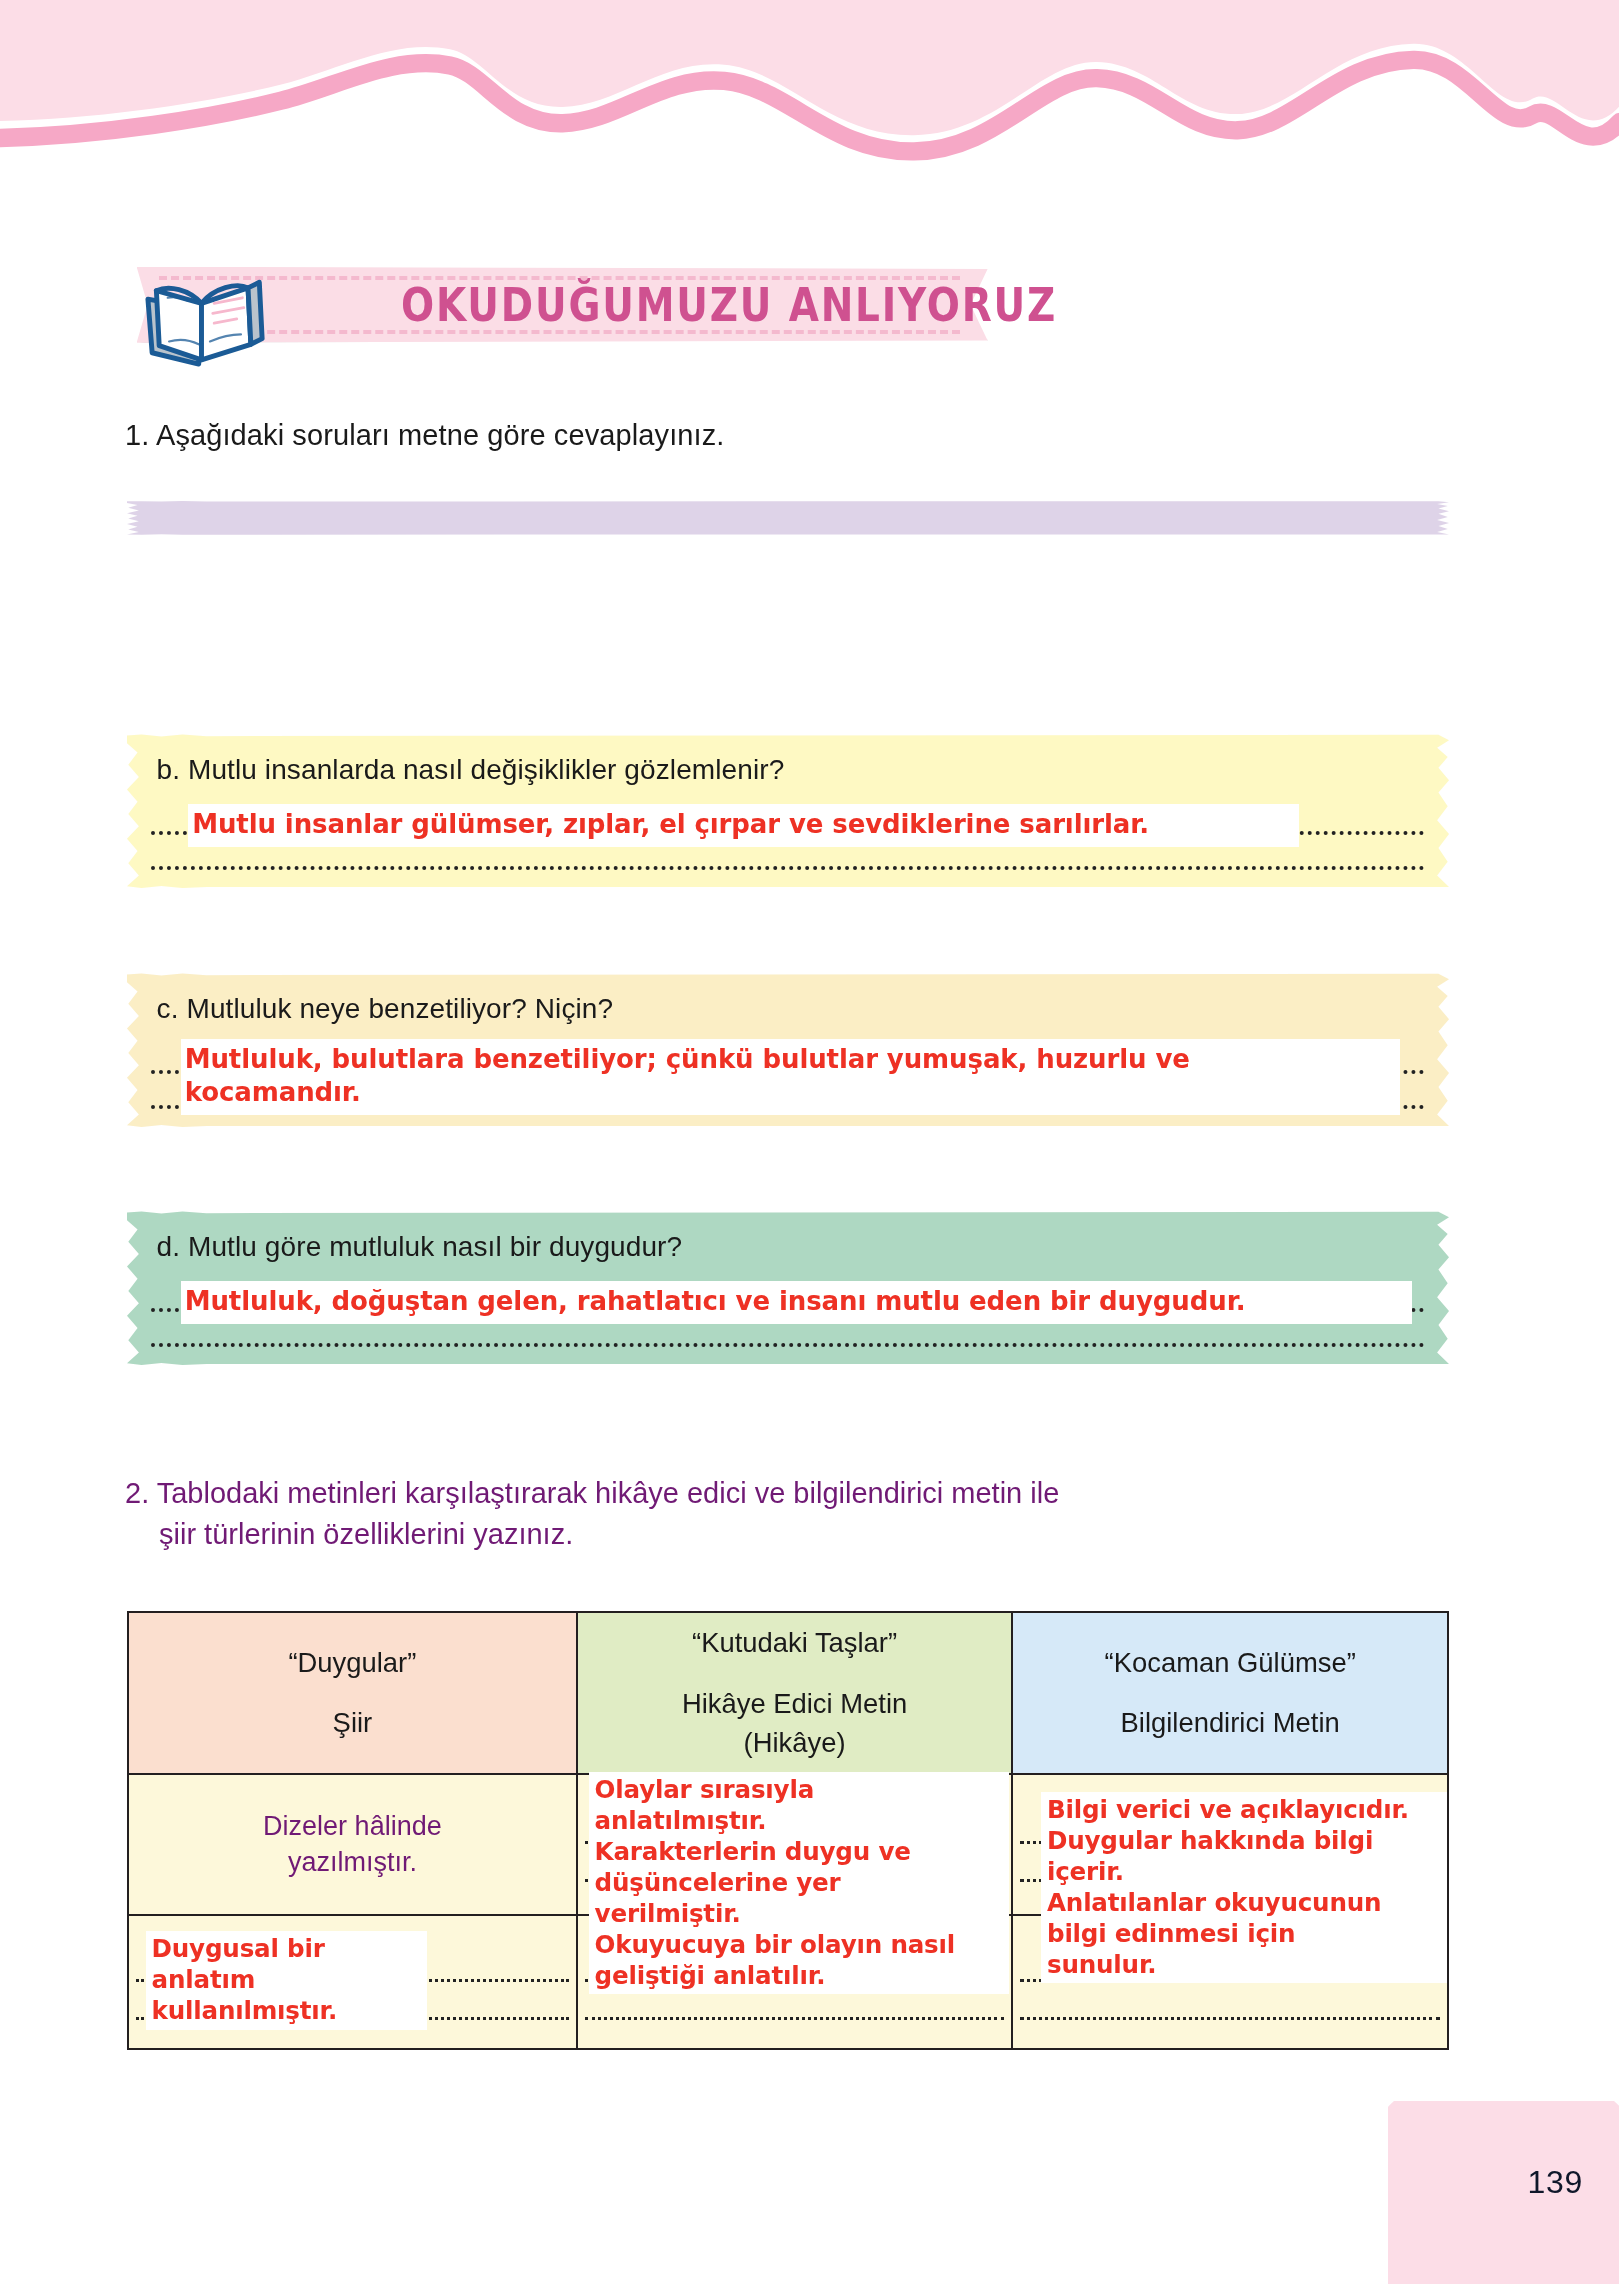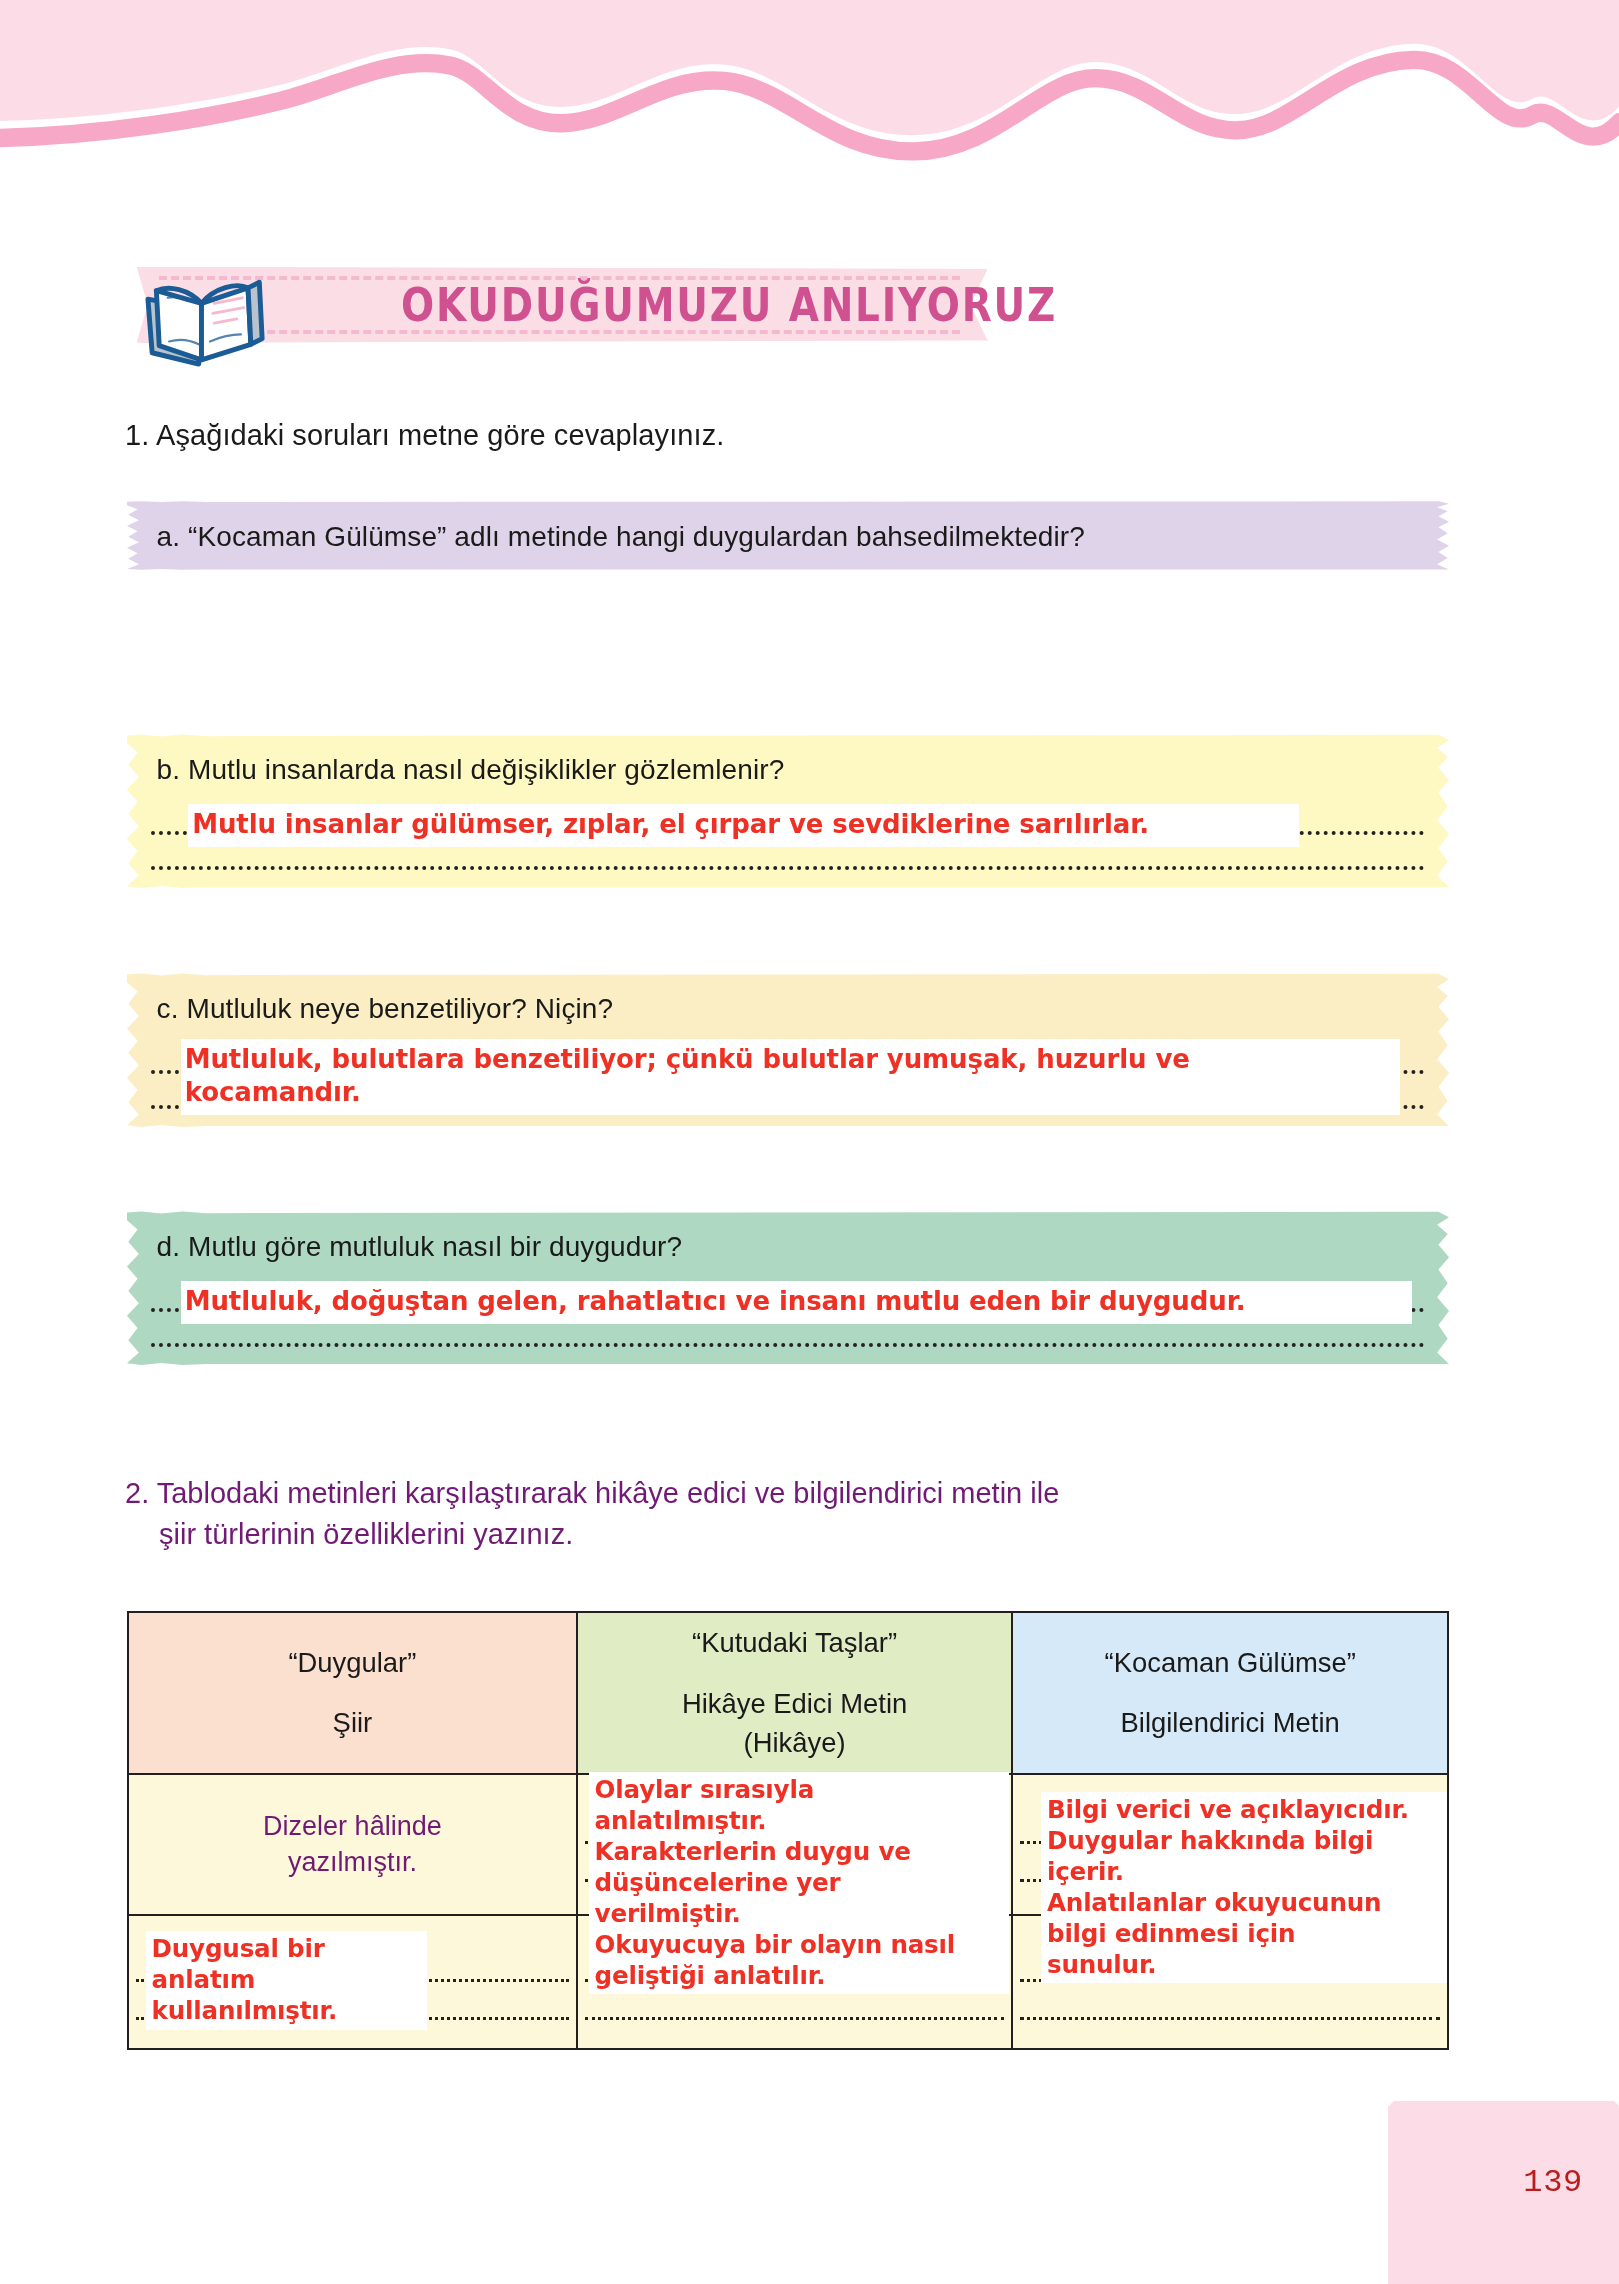--- a/index.html
+++ b/index.html
@@ -37,22 +37,22 @@
     width: 330px;
     height: 330px;
     border-radius: 50%;
     background: #fcdde7;
   }
   #page-number {
     position: absolute;
     right: 37px;
     bottom: 83px;
     font-size: 32px;
-    color: #b91c1c;
-    font-family: Liberation Mono, monospace;
+    color: #0f172a;
+    font-family: Liberation Sans, sans-serif;
     letter-spacing: 0.7px;
   }
 
   
   #banner-wrap {
     position: absolute;
     left: 131px;
     top: 254px;
     height: 84px;
     display: flex;
@@ -255,21 +255,20 @@
       <path d="M52,62 C62,60 72,62 80,66"></path>
       <path d="M54,124 C68,120 84,122 96,128"></path>
       <path d="M112,124 C126,118 142,114 156,114"></path>
     </g>
   </svg>
 </div>
 
 <div id="q1-prompt">1. Aşağıdaki soruları metne göre cevaplayınız.</div>
 
 <div class="qbox" id="qbox-a" style="top:501px; background:#ded3e8;">
-  <div class="qtext">a. “Kocaman Gülümse” adlı metinde hangi duygulardan bahsedilmektedir?</div>
 </div>
 
 <div class="qbox" id="qbox-b" style="top:734px; background:#fef9c3;">
   <div class="qtext">b. Mutlu insanlarda nasıl değişiklikler gözlemlenir?</div>
   <div class="lines">
     <div class="dotline"></div>
     <div class="dotline"></div>
     <div class="answer" style="left:37px; top:1.4px; width:1111px;">Mutlu insanlar gülümser, zıplar, el çırpar ve sevdiklerine sarılırlar.</div>
   </div>
 </div>

